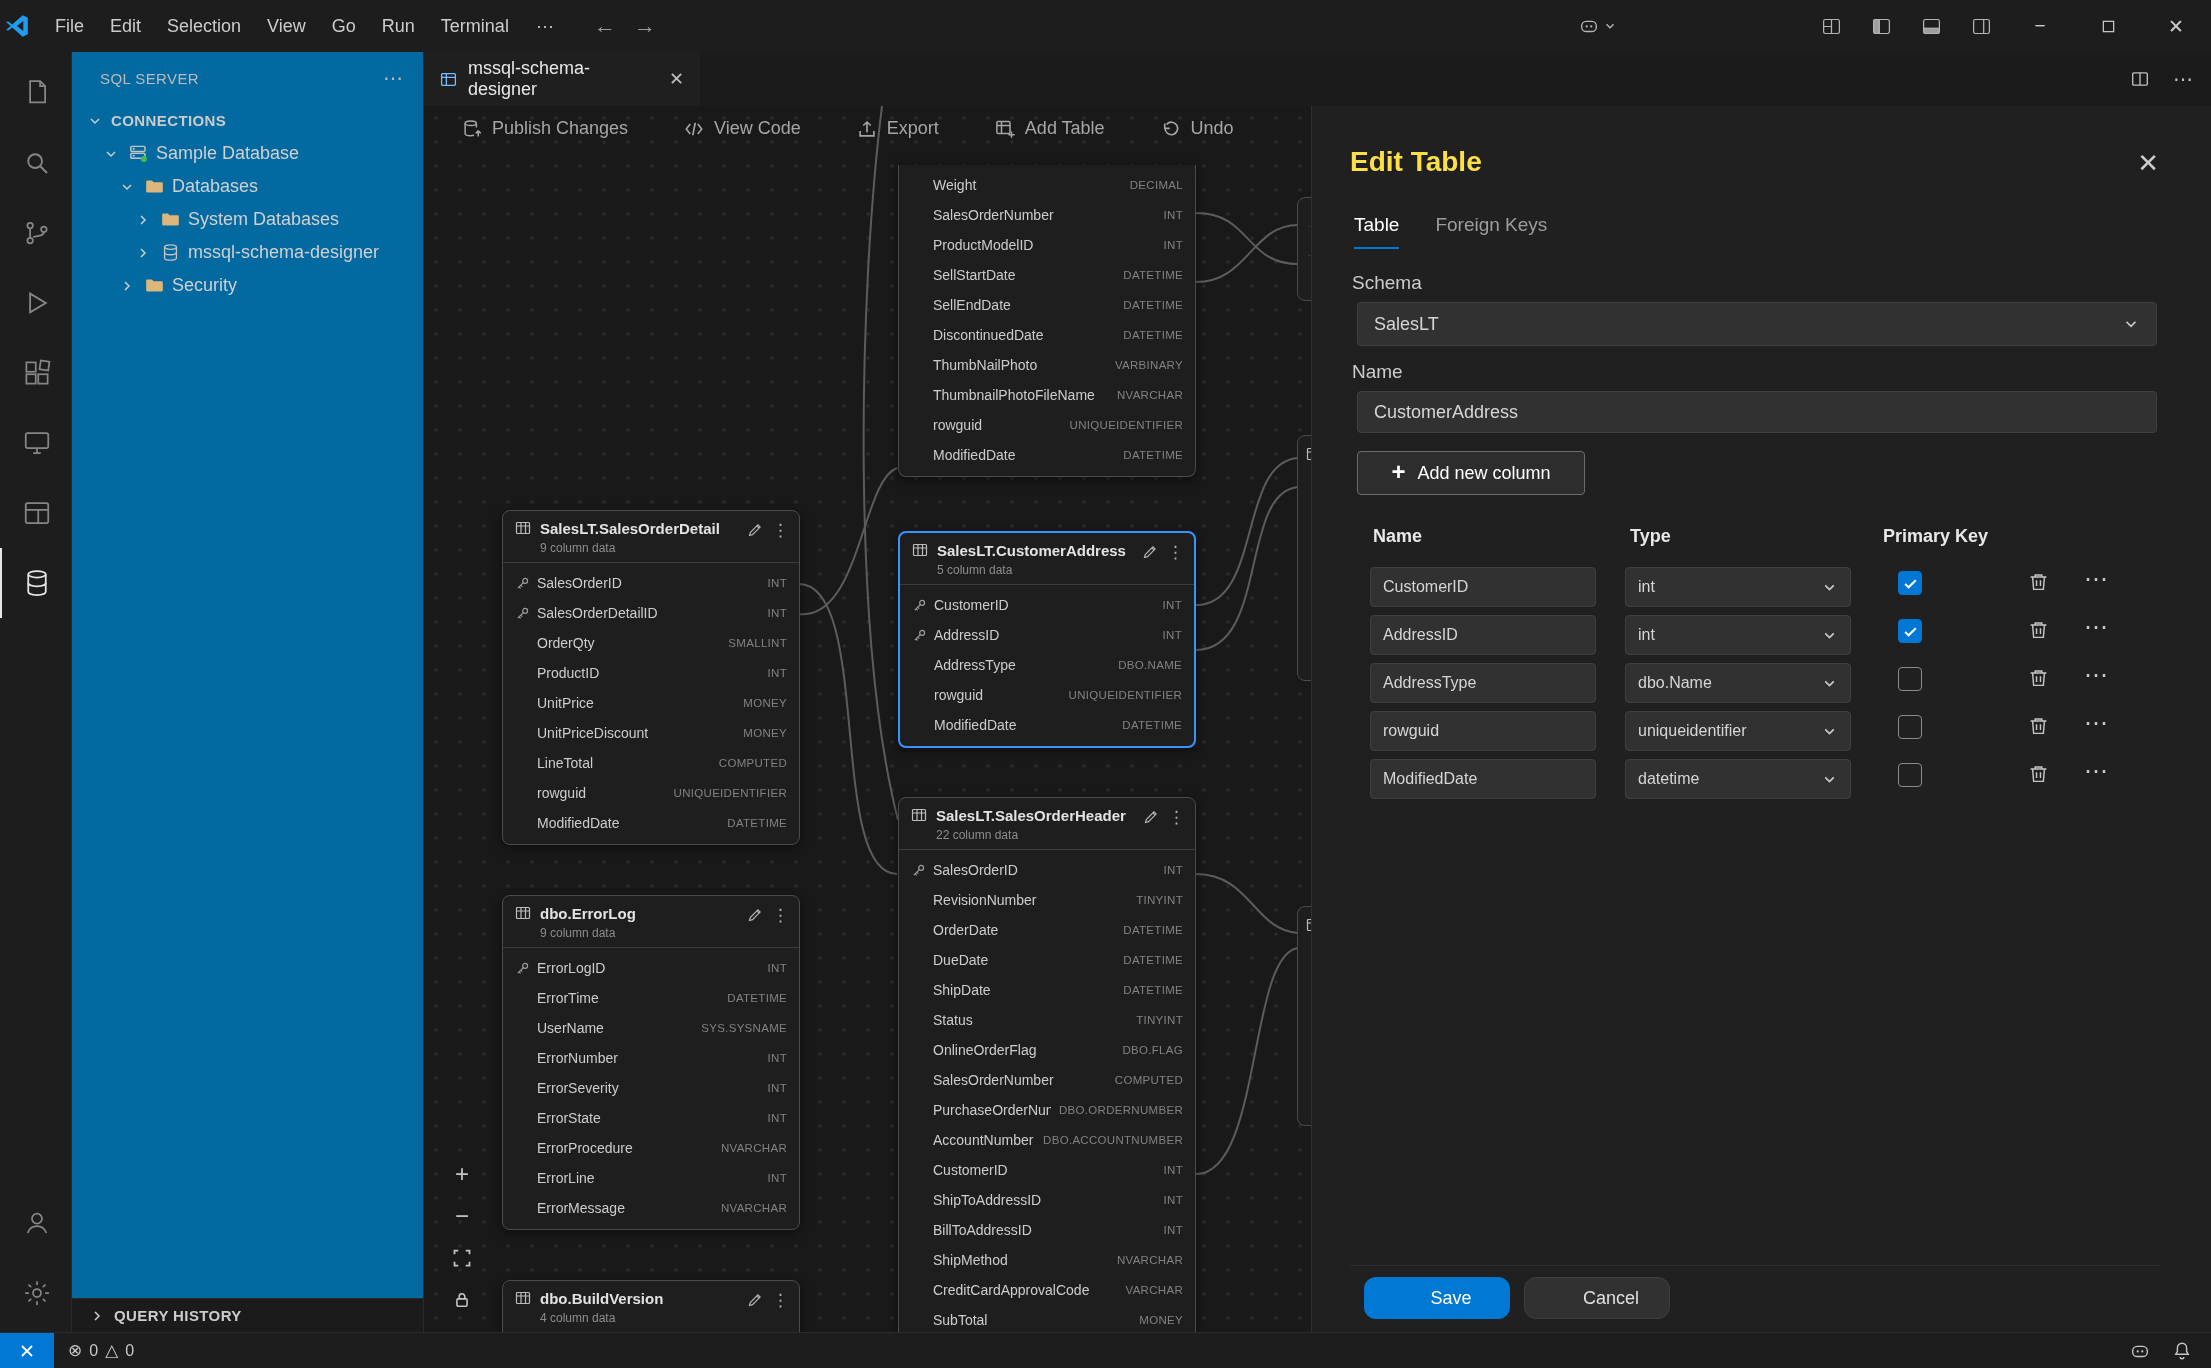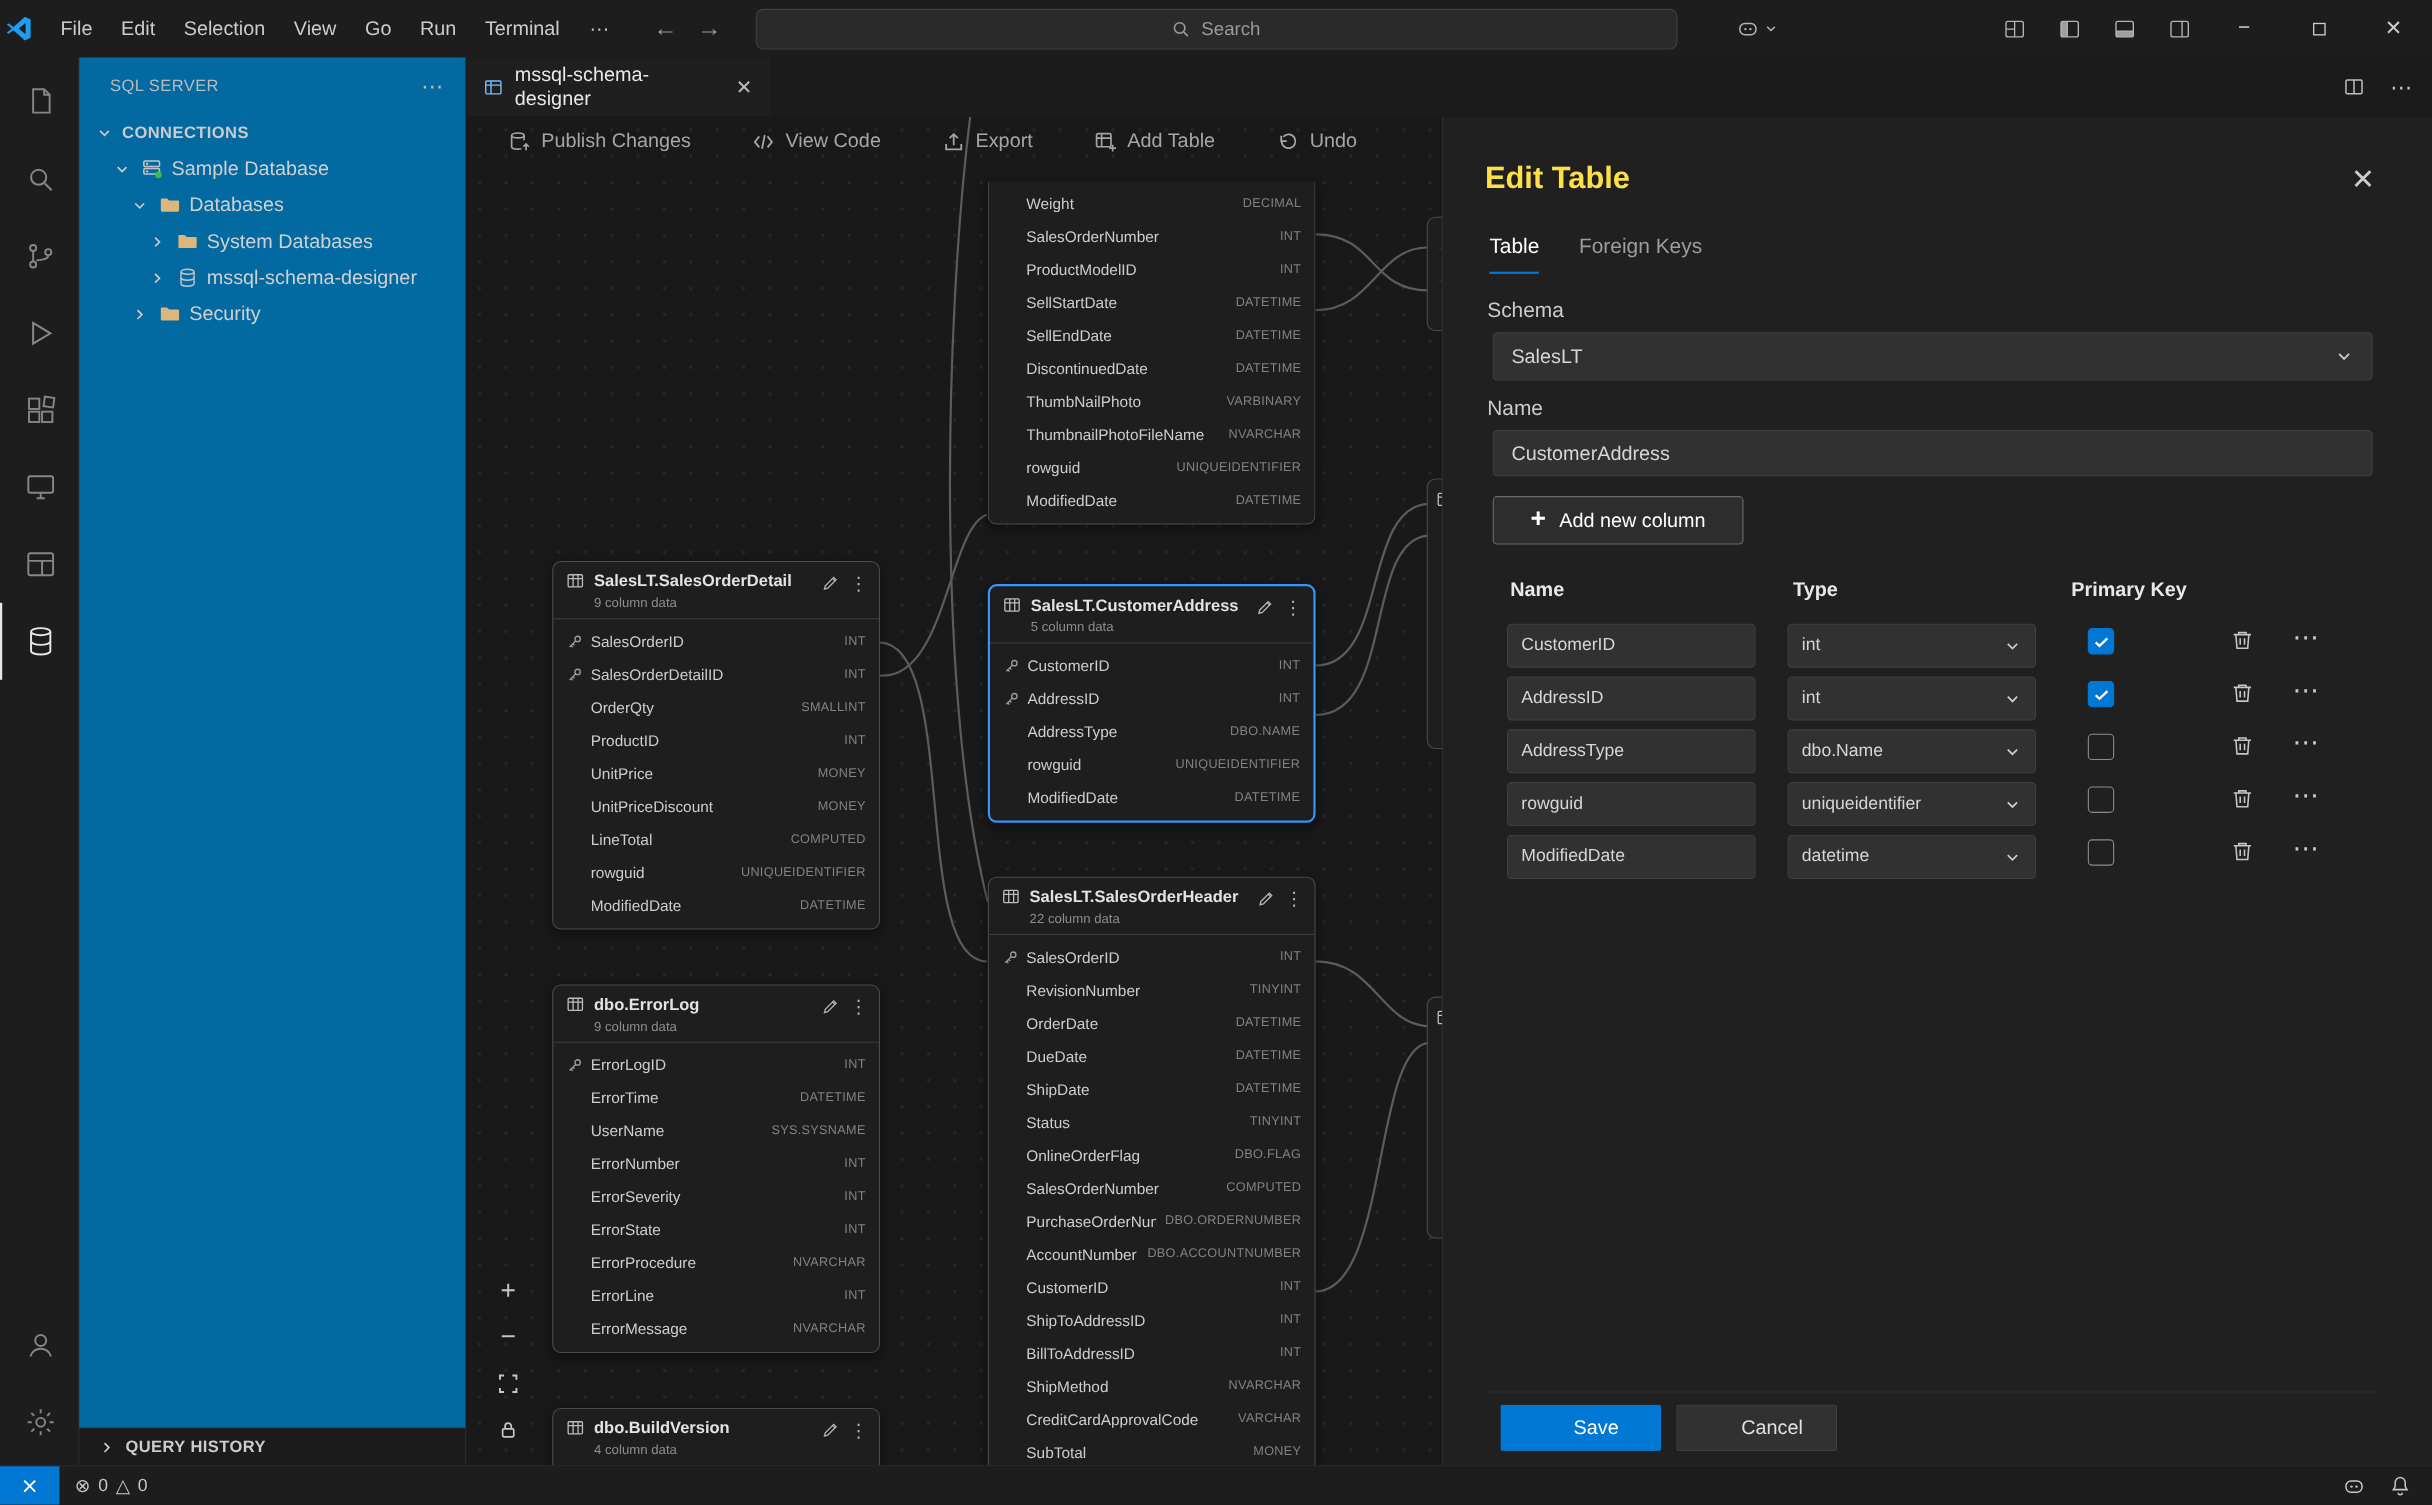--- a/index.html
+++ b/index.html
@@ -94,21 +94,21 @@
   .grid-head { position:absolute; top:420px; font-size:18px; font-weight:600; color:#e8e8e8; }
   .p-rows { position:absolute; left:0; top:453px; width:900px; }
   .prow { position:relative; height:48px; }
   .pin { position:absolute; left:58px; top:8px; width:226px; height:40px; background:#313131; border:1px solid #3f3f3f; border-radius:4px; color:#d6d6d6; font-size:16px; padding:0 12px; font-family:"Liberation Sans", sans-serif; outline:none; }
   .psel { position:absolute; left:313px; top:8px; width:226px; height:40px; background:#313131; border:1px solid #3f3f3f; border-radius:4px; color:#d6d6d6; font-size:16px; display:flex; align-items:center; justify-content:space-between; padding:0 12px; }
   .pcheck { position:absolute; left:586px; top:12px; width:24px; height:24px; border-radius:4px; border:1.5px solid #8a8a8a; display:flex; align-items:center; justify-content:center; background:transparent; }
   .pcheck.on { background:#0078d4; border-color:#0078d4; }
   .picon { position:absolute; left:716px; top:12px; color:#c8c8c8; }
   .pmore { position:absolute; left:772px; top:6px; color:#c8c8c8; font-size:24px; }
   .p-divider { position:absolute; left:38px; right:50px; top:1159px; height:1px; background:#2e2e2e; }
-  .btn { position:absolute; top:1171px; height:42px; width:146px; border-radius:2px; font-size:18px; display:flex; align-items:center; justify-content:center; border:1px solid transparent;padding-left:28px; }
+  .btn { position:absolute; top:1171px; height:42px; width:146px; border-radius:12px; font-size:18px; display:flex; align-items:center; justify-content:center; border:1px solid transparent;padding-left:28px; }
   .btn-save { left:52px; background:#0078d4; color:#ffffff; }
   .btn-cancel { left:212px; background:#313131; border-color:#3f3f3f; color:#e0e0e0; }
 
   
   .statusbar { position:absolute; bottom:0; left:0; width:2211px; height:36px; background:#1d1d1d; border-top:1px solid #2a2a2a; display:flex; align-items:center; font-size:16px; color:#c7c7c7; z-index:40; }
   .remote { width:54px; height:100%; background:#0078d4; color:#ffffff; display:flex; align-items:center; justify-content:center; }
   .problems { display:flex; align-items:center; gap:7px; padding-left:14px; font-size:16px; }
   .problems .glyph { font-size:17px; }
   .sb-right { margin-left:auto; display:flex; align-items:center; gap:20px; padding-right:18px; color:#c7c7c7; }
 </style>
@@ -131,29 +131,20 @@
         <span class="menu-item">Run</span>
         <span class="menu-item">Terminal</span>
       </nav>
     <span class="menu-more">···</span>
     <div class="nav-arrows">
       <span>←</span>
       <span>→</span>
     </div>
   </div>
 
-  <div class="searchbox">
-    <span>
-      <svg viewBox="0 0 16 16" width="17" height="17" fill="none" stroke="#9a9a9a" stroke-width="1.4">
-          <circle cx="7" cy="7" r="4.5"></circle>
-          <path d="M10.5 10.5 14 14"></path>
-        </svg>
-    </span>
-    <span>Search</span>
-  </div>
 
   <span class="copilot-wrap" style="position:absolute; left:1560px;">
     <svg viewBox="0 0 24 24" width="22" height="22" fill="none" stroke="#b5b5b5" stroke-width="1.5">
         <rect x="4" y="7" width="16" height="11" rx="5"></rect>
         <circle cx="9.5" cy="12.5" r="1.2" fill="#b5b5b5" stroke="none"></circle>
         <circle cx="14.5" cy="12.5" r="1.2" fill="#b5b5b5" stroke="none"></circle>
       </svg>
     <svg viewBox="0 0 16 16" width="14" height="14" fill="none" stroke="#b5b5b5" stroke-width="1.5">
         <path d="M4 6l4 4 4-4"></path>
       </svg>

